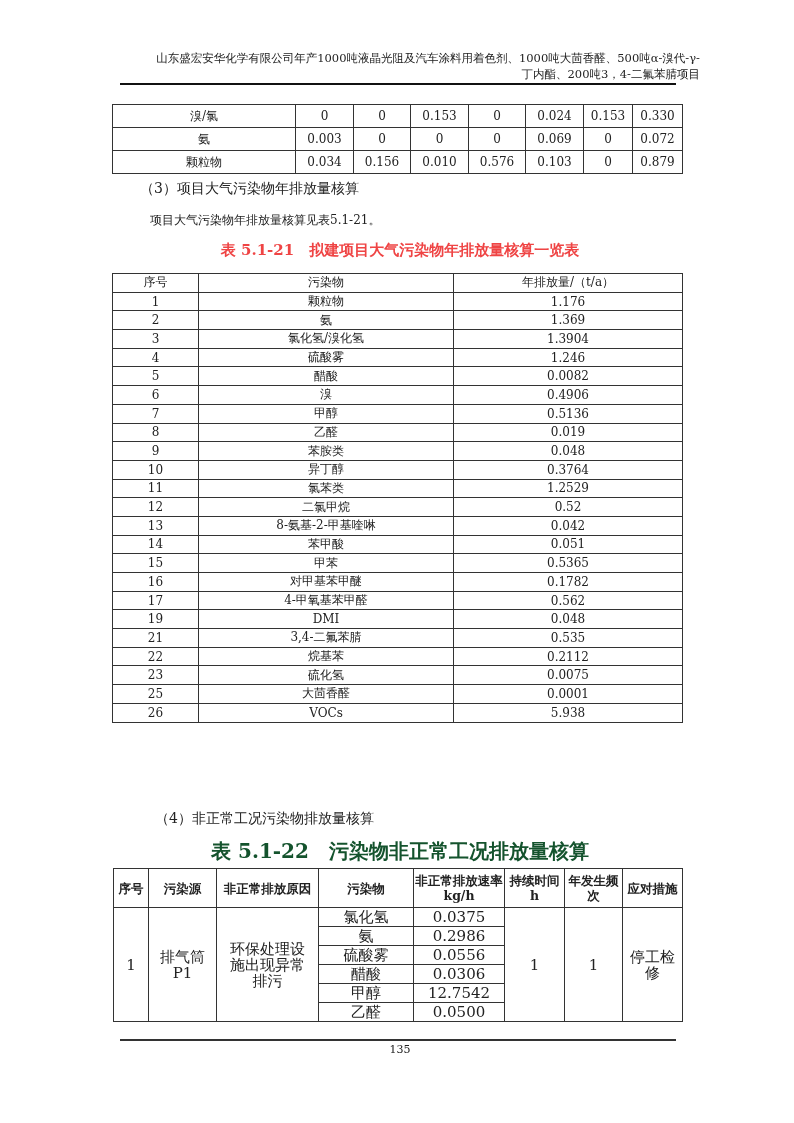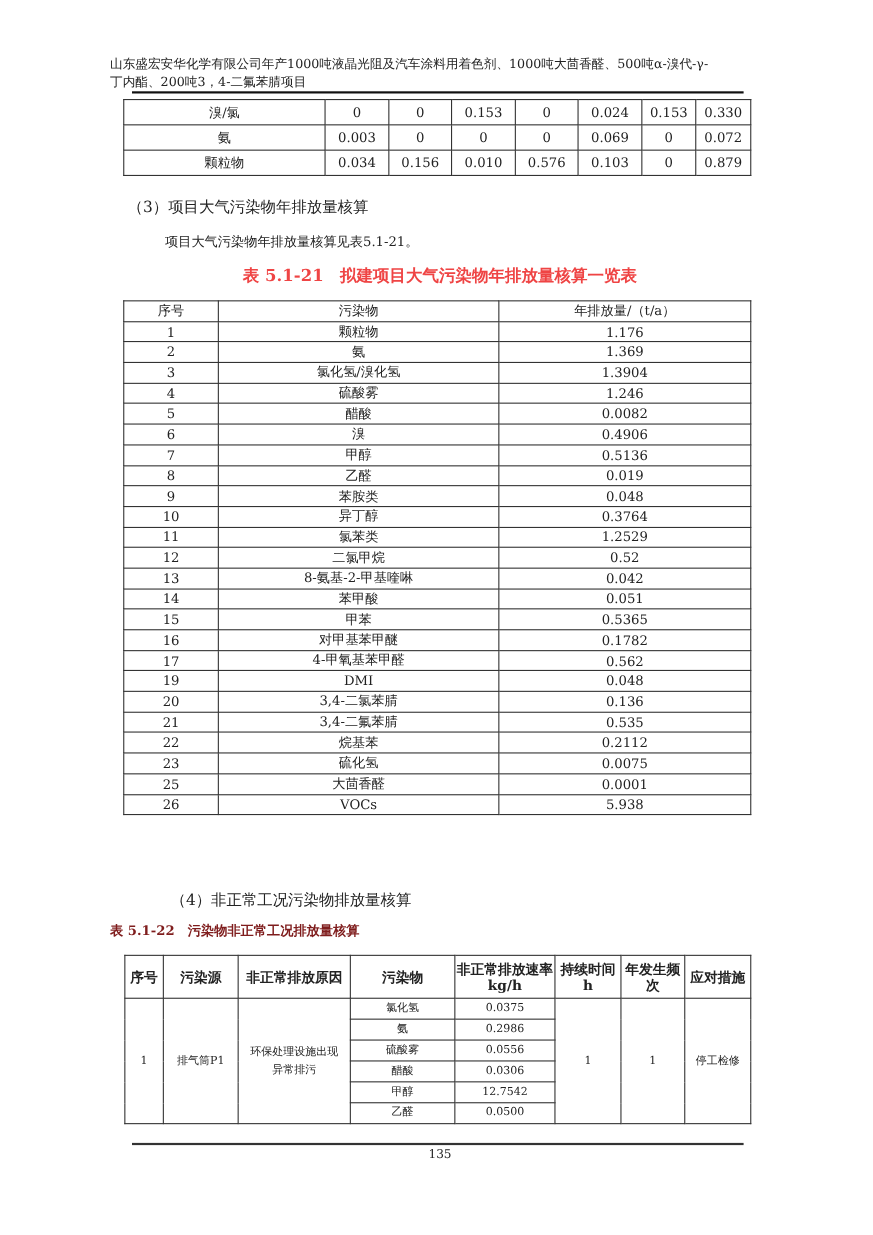--- a/index.html
+++ b/index.html
@@ -3,58 +3,58 @@
 <meta charset="utf-8">
 <style>
   html, body { margin: 0; padding: 0; background: #ffffff; }
   body {
     width: 794px; height: 1123px; position: relative; overflow: hidden;
     font-family: "DejaVu Serif", "Liberation Serif", serif;
     color: #1a1a1a;
   }
   .page-header {
     position: absolute; left: 100px; top: 50px; width: 600px;
-    text-align: left; font-size: 11.5px; line-height: 16px; color: #222;
+    text-align: right; font-size: 11.5px; line-height: 16px; color: #222;
   }
   .header-rule {
     position: absolute; left: 120px; top: 83px; width: 556px; height: 2px; background: #111;
   }
   table { border-collapse: collapse; position: absolute; table-layout: fixed; }
   td, th {
     border: 1px solid #333; text-align: center; vertical-align: middle;
     padding: 0; font-size: 12px; font-weight: normal; color: #222;
     white-space: nowrap; overflow: hidden;
   }
-  .tbl-prev { left: 112px; top: 90px; width: 570px; }
+  .tbl-prev { left: 112px; top: 104px; width: 570px; }
   .tbl-prev td { height: 22px; }
   .tbl-prev { border-bottom: 1.5px solid #111; }
 
   .sec3-heading {
-    position: absolute; left: 116px; top: 180px; font-size: 14px; color: #222;
+    position: absolute; left: 140px; top: 180px; font-size: 14px; color: #222;
   }
   .sec3-para {
     position: absolute; left: 150px; top: 212px; font-size: 12px; color: #222;
   }
   .tbl21-caption {
     position: absolute; left: 100px; top: 241px; width: 600px; text-align: center;
     font-size: 15px; font-weight: bold; color: #ef4444;
   }
   .tbl21 { left: 112px; top: 273px; width: 570px; border-top: 1.5px solid #111; border-bottom: 1.5px solid #111; }
   .tbl21 td { height: 17.7px; font-size: 12px; }
 
   .sec4-heading {
     position: absolute; left: 155px; top: 810px; font-size: 14px; color: #222;
   }
   .tbl22-caption {
-    position: absolute; left: 100px; top: 838px; width: 600px; 
-    font-size: 12px; font-weight: bold; color: #7f1d1d;
+    position: absolute; left: 100px; top: 838px; width: 600px; text-align: center;
+    font-size: 20px; font-weight: bold; color: #14532d;
   }
   .tbl22 { left: 113px; top: 868px; width: 569px; border-top: 1.5px solid #111; border-bottom: 1.5px solid #111; }
   .tbl22 th { font-weight: bold; font-size: 12.5px; line-height: 15px; white-space: normal; height: 38px; }
-  .tbl22 td { height: 18px; font-size: 10px; line-height: 16px; white-space: normal; }
+  .tbl22 td { height: 18px; font-size: 15px; line-height: 16px; white-space: normal; }
 
   .footer-rule {
     position: absolute; left: 120px; top: 1039px; width: 556px; height: 2px; background: #333;
   }
   .page-number {
     position: absolute; left: 370px; top: 1043px; width: 60px; text-align: center;
     font-size: 11px; color: #222;
   }
 </style>
 </head>
@@ -213,25 +213,20 @@
         <td>17</td>
         <td>4-甲氧基苯甲醛</td>
         <td>0.562</td>
       </tr>
       <tr>
         <td>19</td>
         <td>DMI</td>
         <td>0.048</td>
       </tr>
       <tr>
-        <td>20</td>
-        <td>3,4-二氯苯腈</td>
-        <td>0.136</td>
-      </tr>
-      <tr>
         <td>21</td>
         <td>3,4-二氟苯腈</td>
         <td>0.535</td>
       </tr>
       <tr>
         <td>22</td>
         <td>烷基苯</td>
         <td>0.2112</td>
       </tr>
       <tr>

